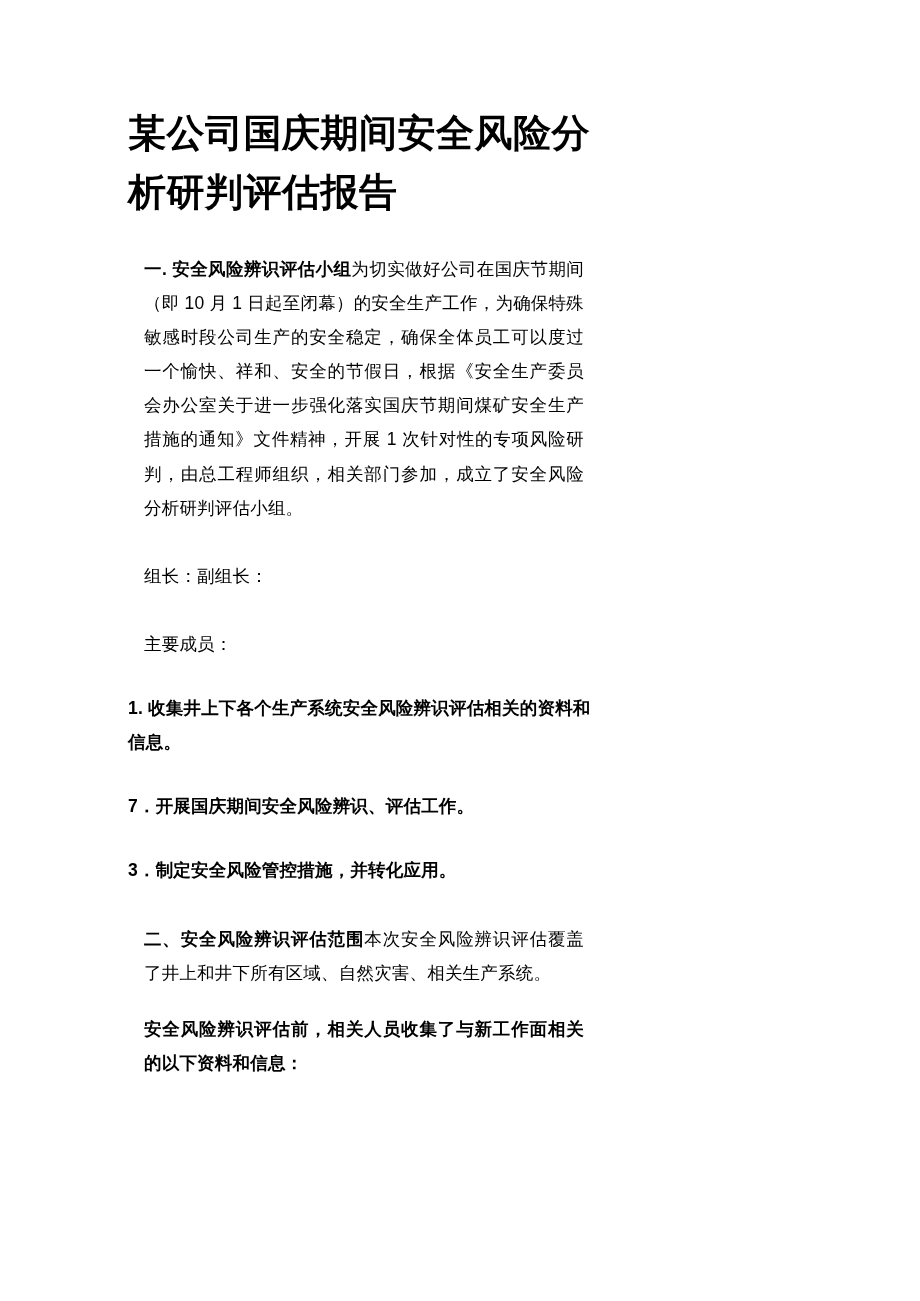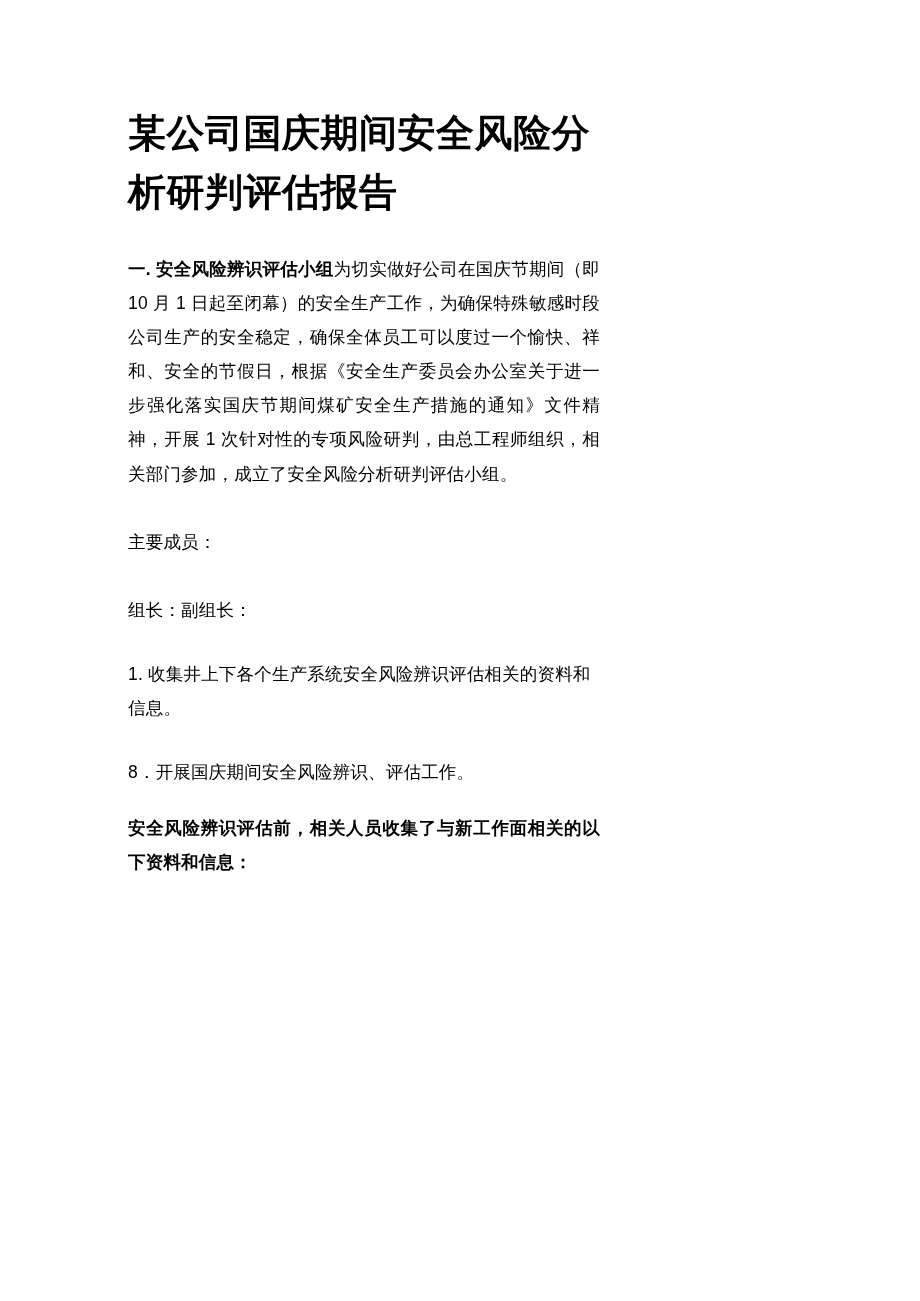--- a/index.html
+++ b/index.html
@@ -25,59 +25,62 @@
     font-size: 38px;
     font-weight: bold;
     line-height: 1.55;
     letter-spacing: 0.5px;
     margin: 0 0 4px 0;
     color: #000;
   }
   .para {
     font-size: 17.5px;
     line-height: 1.95;
-    margin: 0;
+    margin: 16px;
     text-align: justify;
     color: #000;
     letter-spacing: 0.2px;
   }
   .para.tight {
     margin-top: 22px;
     font-weight: bold;
   }
   .lead {
     font-weight: bold;
   }
   .section-block {
     margin-top: 34px;
   }
   .list-item {
     font-size: 17.5px;
     line-height: 1.95;
     margin-top: 30px;
     color: #000;
     letter-spacing: 0.2px;
+    font-weight: bold;
   }
   .first-para {
     margin-top: 30px;
   }
 </style>
 </head>
 <body>
 
 <div class="page">
 
   <h1 class="doc-title">某公司国庆期间安全风险分析研判评估报告</h1>
 
   <p class="para first-para"><span class="lead">一. 安全风险辨识评估小组</span><span>为切实做好公司在国庆节期间（即 10 月 1 日起至闭幕）的安全生产工作，为确保特殊敏感时段公司生产的安全稳定，确保全体员工可以度过一个愉快、祥和、安全的节假日，根据《安全生产委员会办公室关于进一步强化落实国庆节期间煤矿安全生产措施的通知》文件精神，开展 1 次针对性的专项风险研判，由总工程师组织，相关部门参加，成立了安全风险分析研判评估小组。</span></p>
 
+  <p class="para section-block">组长：副组长：</p>
+
   <p class="para section-block">主要成员：</p>
-
-  <p class="para section-block">组长：副组长：</p>
 
 
   <div class="list-item">1. 收集井上下各个生产系统安全风险辨识评估相关的资料和信息。</div>
-  <div class="list-item">8．开展国庆期间安全风险辨识、评估工作。</div>
+  <div class="list-item">7．开展国庆期间安全风险辨识、评估工作。</div>
+  <div class="list-item">3．制定安全风险管控措施，并转化应用。</div>
 
+  <p class="para section-block"><span class="lead">二、安全风险辨识评估范围</span><span>本次安全风险辨识评估覆盖了井上和井下所有区域、自然灾害、相关生产系统。</span></p>
 
   <p class="para tight">安全风险辨识评估前，相关人员收集了与新工作面相关的以下资料和信息：</p>
 
 </div>
 
 </body></html>

